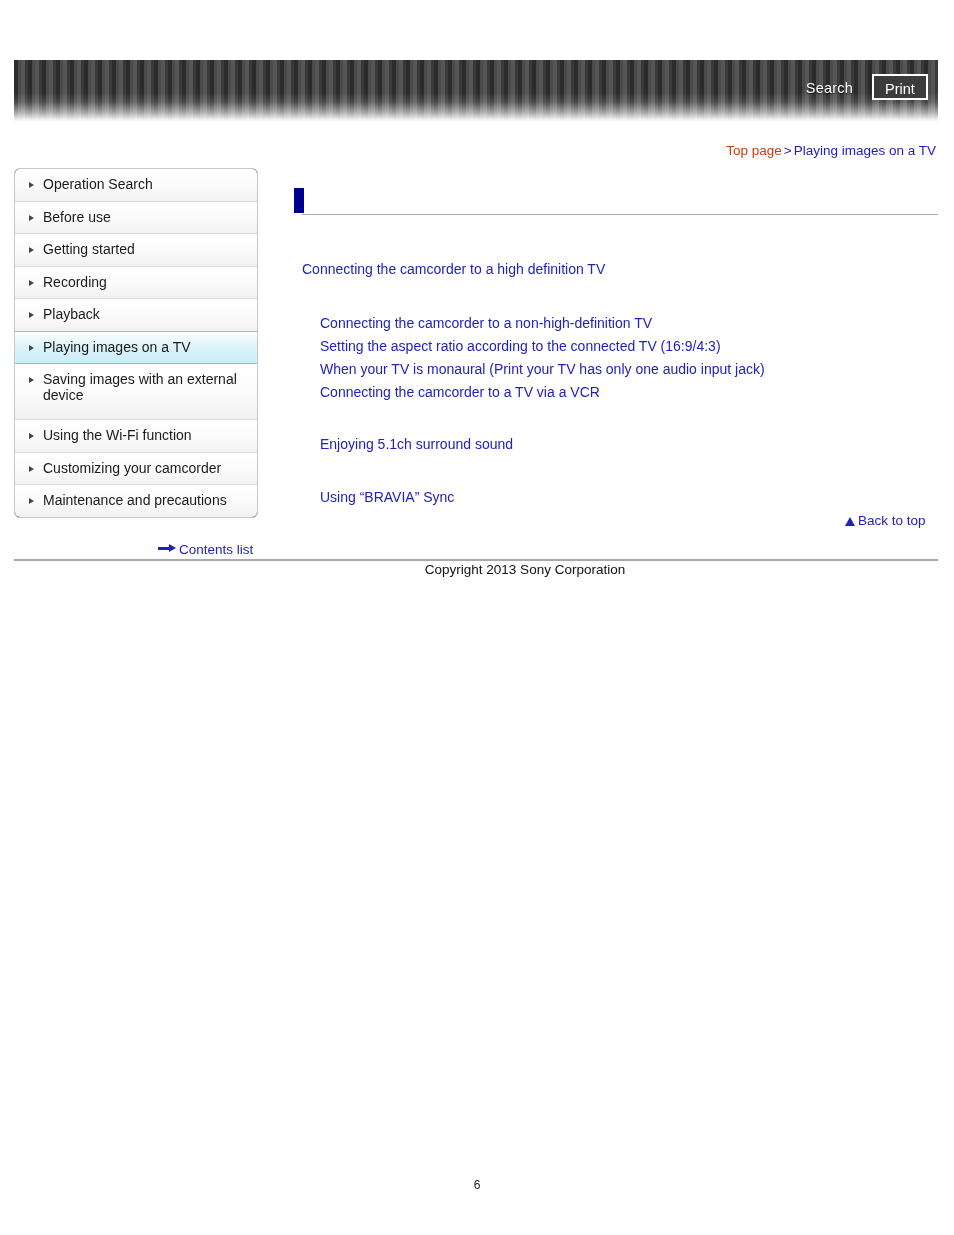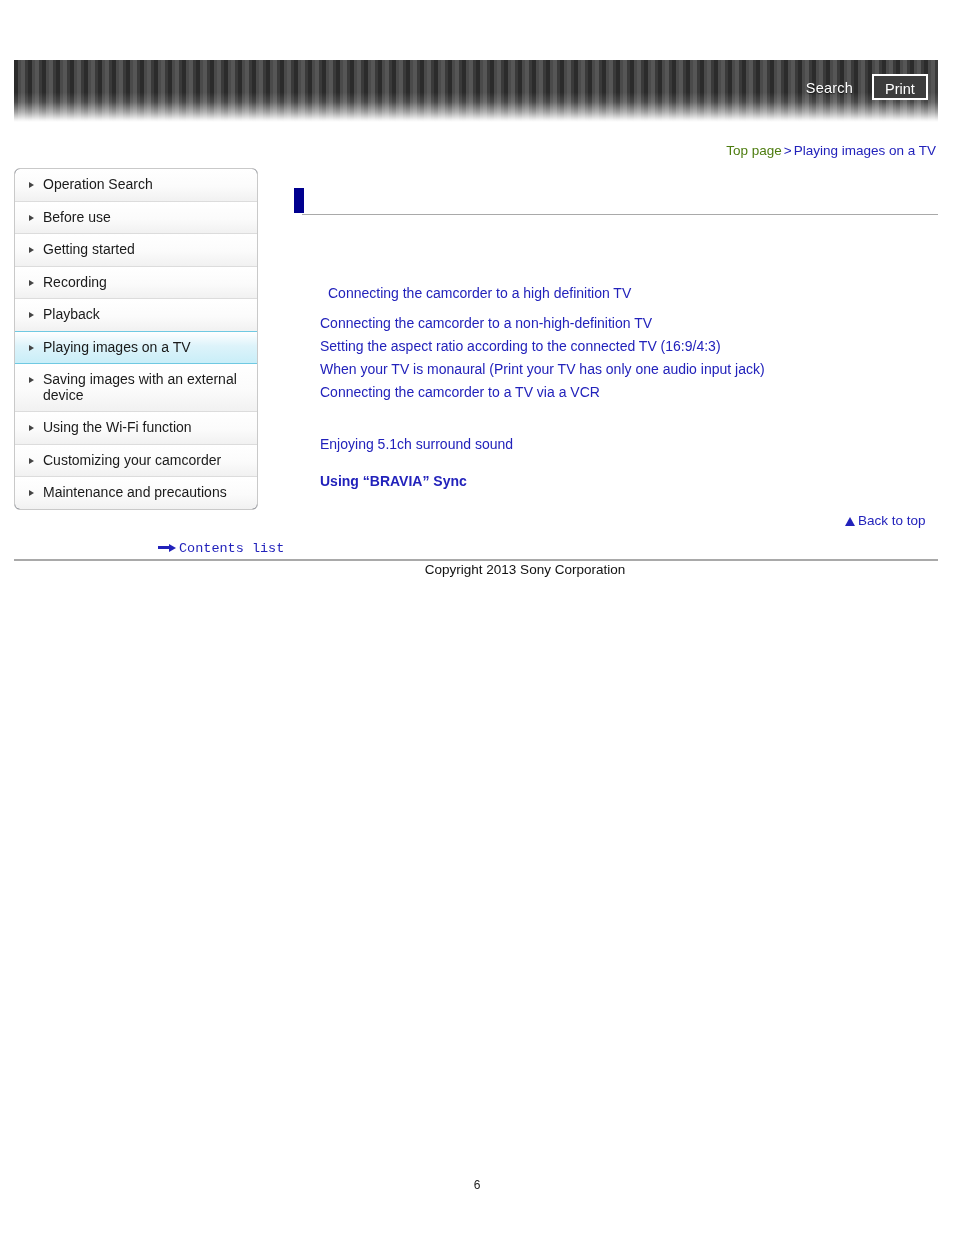--- a/index.html
+++ b/index.html
@@ -75,21 +75,21 @@
   
   .breadcrumb {
     position: absolute;
     right: 18px;
     top: 143px;
     font-size: 13.5px;
     color: #2222bb;
     white-space: nowrap;
   }
   .breadcrumb a {
-    color: #4d7c0f;
+    color: #c2410c;
     text-decoration: none;
     margin-top: 44px;
   }
   .breadcrumb .sep {
     color: #2222bb;
     margin: 0 2px;
   }
 
   
   .sidebar {
@@ -130,33 +130,32 @@
     border-bottom: 3.5px solid transparent;
   }
   .nav-item.active {
     background: linear-gradient(to bottom, #ffffff 0%, #ddf3fa 45%, #c9eef8 100%);
     border-top: 1px solid #6fc9e2;
     border-bottom: 1px solid #6fc9e2;
     margin-top: -1px;
   }
   .nav-item.two-line {
     padding-top: 8px;
-    padding-bottom: 8px;
+    padding-bottom: 16px;
   }
 
   
   .contents-list {
     position: absolute;
     left: 158px;
     top: 541px;
     font-size: 13.5px;
     color: #2222bb;
     white-space: nowrap;
     cursor: pointer;
-    font-family: Liberation Mono, monospace;
   }
   .contents-list .arrow-icon {
     display: inline-block;
     vertical-align: middle;
     position: relative;
     width: 18px;
     height: 8px;
     margin-right: 3px;
     top: -1px;
   }
@@ -225,24 +224,24 @@
   }
   .doc-link {
     display: block;
     font-size: 14px;
     line-height: 23px;
     color: #2222bb;
     text-decoration: none;
     white-space: nowrap;
     cursor: pointer;
   }
-  .group-1 { position: absolute; left: 34px; top: 70px; margin-top: 24px; }
+  .group-1 { position: absolute; left: 8px; top: 70px; }
   .group-2 { position: absolute; left: 26px; top: 124px; }
   .group-3 { position: absolute; left: 26px; top: 245px; }
-  .group-4 { position: absolute; left: 26px; top: 282px; font-weight: bold; }
+  .group-4 { position: absolute; left: 26px; top: 298px; }
 
   .back-to-top {
     position: absolute;
     left: 551px;
     top: 325px;
     font-size: 13.5px;
     color: #2222bb;
     white-space: nowrap;
     cursor: pointer;
     text-align: right;

